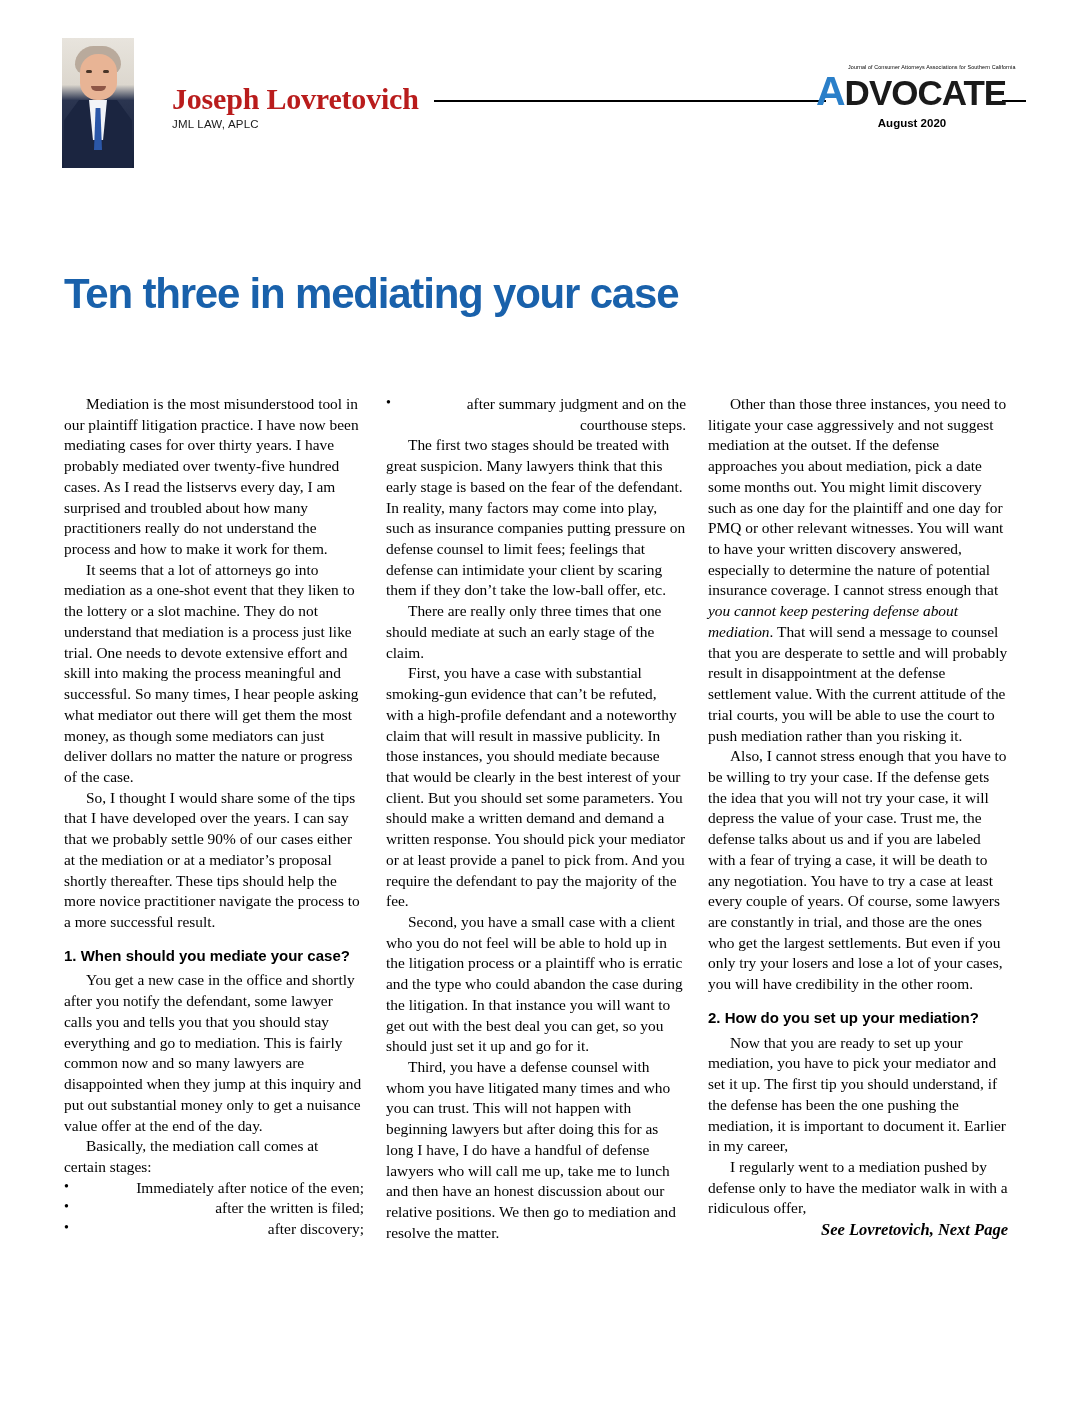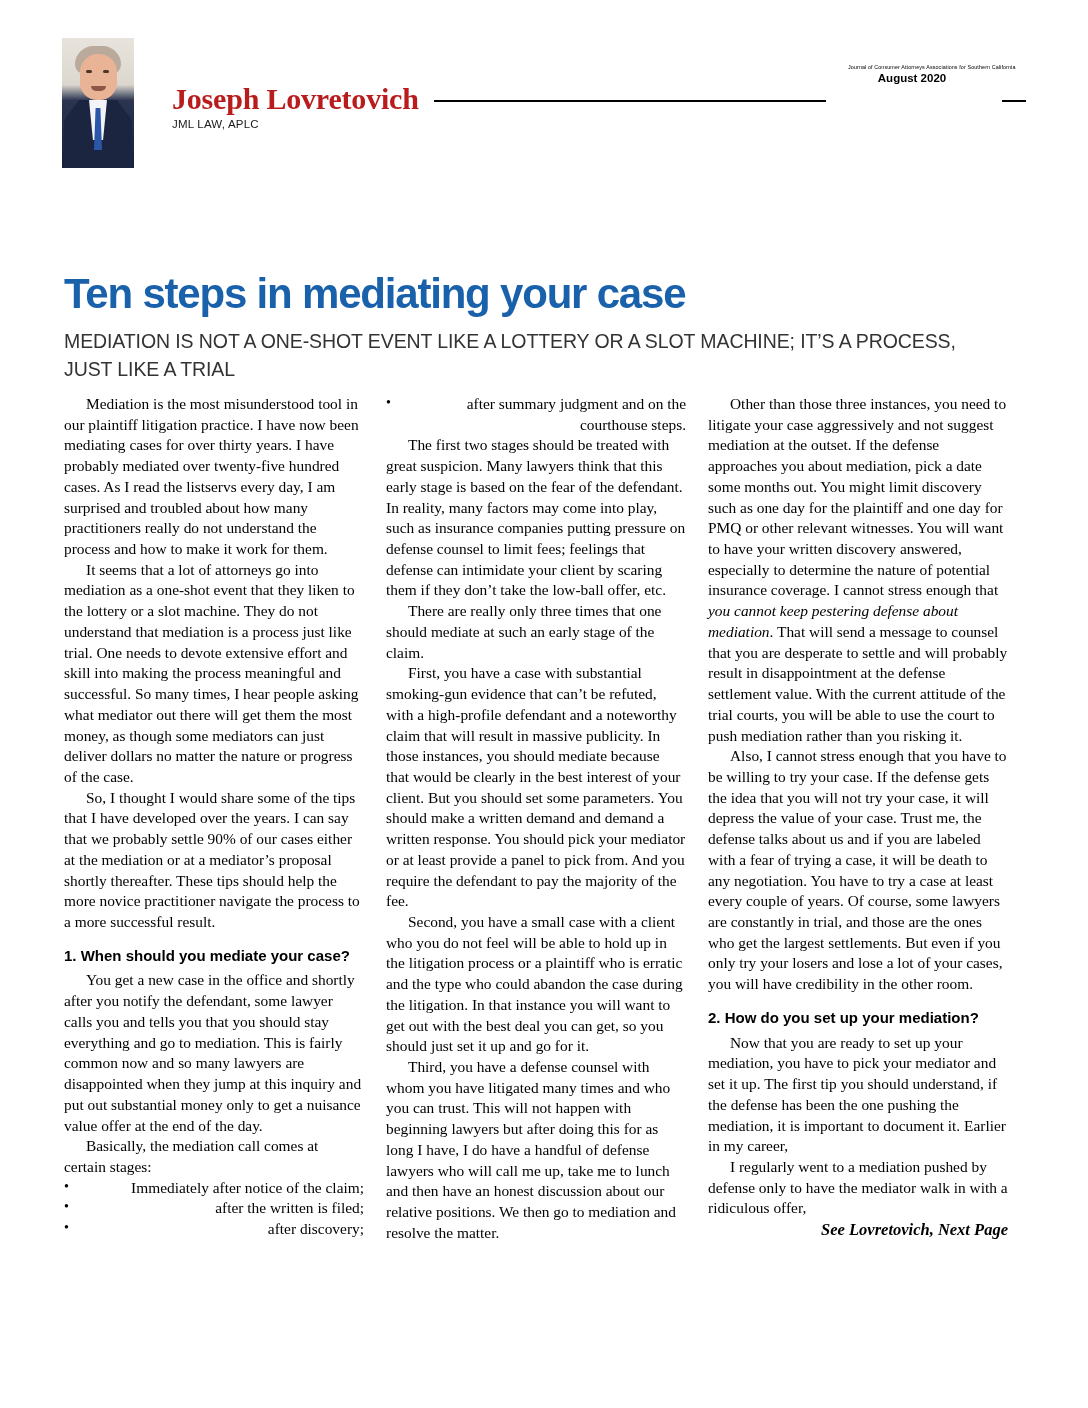--- a/index.html
+++ b/index.html
@@ -162,20 +162,21 @@
   }
   .advocate-word .blue-a {
     color: #2a7fc9;
     font-size: 41px;
   }
   .advocate-date {
     font-family: "Liberation Sans", sans-serif;
     font-weight: bold;
     font-size: 11.5px;
     color: #000;
+    margin-top: 6px;
     text-align: center;
     padding-right: 18px;
   }
 
   
   .title {
     position: absolute;
     left: 64px;
     top: 272px;
     width: 940px;
@@ -272,39 +273,39 @@
     <div class="author-block">
       <div class="author-name">Joseph Lovretovich</div>
       <div class="author-firm">JML LAW, APLC</div>
     </div>
 
     <div class="rule-left"></div>
     <div class="rule-right"></div>
 
     <div class="advocate-block">
       <div class="advocate-tagline">Journal of Consumer Attorneys Associations for Southern California</div>
+      <div class="advocate-word"><span class="blue-a">A</span><span>DVOCATE</span></div>
       <div class="advocate-date">August 2020</div>
     </div>
   </div>
 
-  <div class="title">Ten steps in mediating your case</div>
-  <div class="subtitle">MEDIATION IS NOT A ONE-SHOT EVENT LIKE A LOTTERY OR A SLOT MACHINE; IT’S A PROCESS, JUST LIKE A TRIAL</div>
+  <div class="title">Ten three in mediating your case</div>
 
   <div class="columns">
 
     <div class="col">
       <p>Mediation is the most misunderstood tool in our plaintiff litigation practice. I have now been mediating cases for over thirty years. I have probably mediated over twenty-five hundred cases. As I read the listservs every day, I am surprised and troubled about how many practitioners really do not understand the process and how to make it work for them.</p>
       <p>It seems that a lot of attorneys go into mediation as a one-shot event that they liken to the lottery or a slot machine. They do not understand that mediation is a process just like trial. One needs to devote extensive effort and skill into making the process meaningful and successful. So many times, I hear people asking what mediator out there will get them the most money, as though some mediators can just deliver dollars no matter the nature or progress of the case.</p>
       <p>So, I thought I would share some of the tips that I have developed over the years. I can say that we probably settle 90% of our cases either at the mediation or at a mediator’s proposal shortly thereafter. These tips should help the more novice practitioner navigate the process to a more successful result.</p>
       <h3>1. When should you mediate your case?</h3>
       <p>You get a new case in the office and shortly after you notify the defendant, some lawyer calls you and tells you that you should stay everything and go to mediation. This is fairly common now and so many lawyers are disappointed when they jump at this inquiry and put out substantial money only to get a nuisance value offer at the end of the day.</p>
       <p>Basically, the mediation call comes at certain stages:</p>
       <div class="bullet">
         <span class="dot">•</span>
-        <span class="btext">Immediately after notice of the claim;</span>
+        <span class="btext">Immediately after notice of the even;</span>
       </div>
       <div class="bullet">
         <span class="dot">•</span>
         <span class="btext">after the written is filed;</span>
       </div>
       <div class="bullet">
         <span class="dot">•</span>
         <span class="btext">after discovery;</span>
       </div>
     </div>

